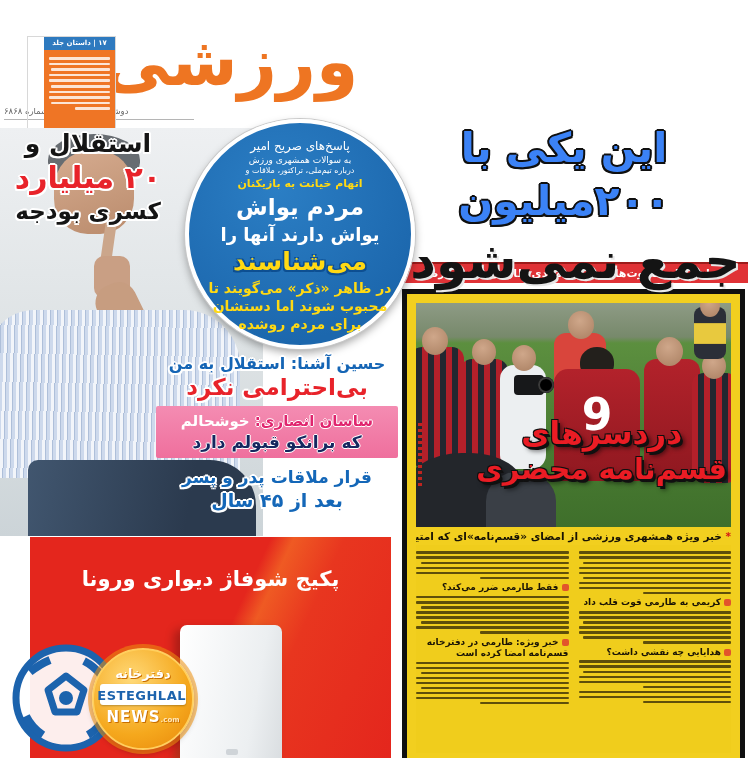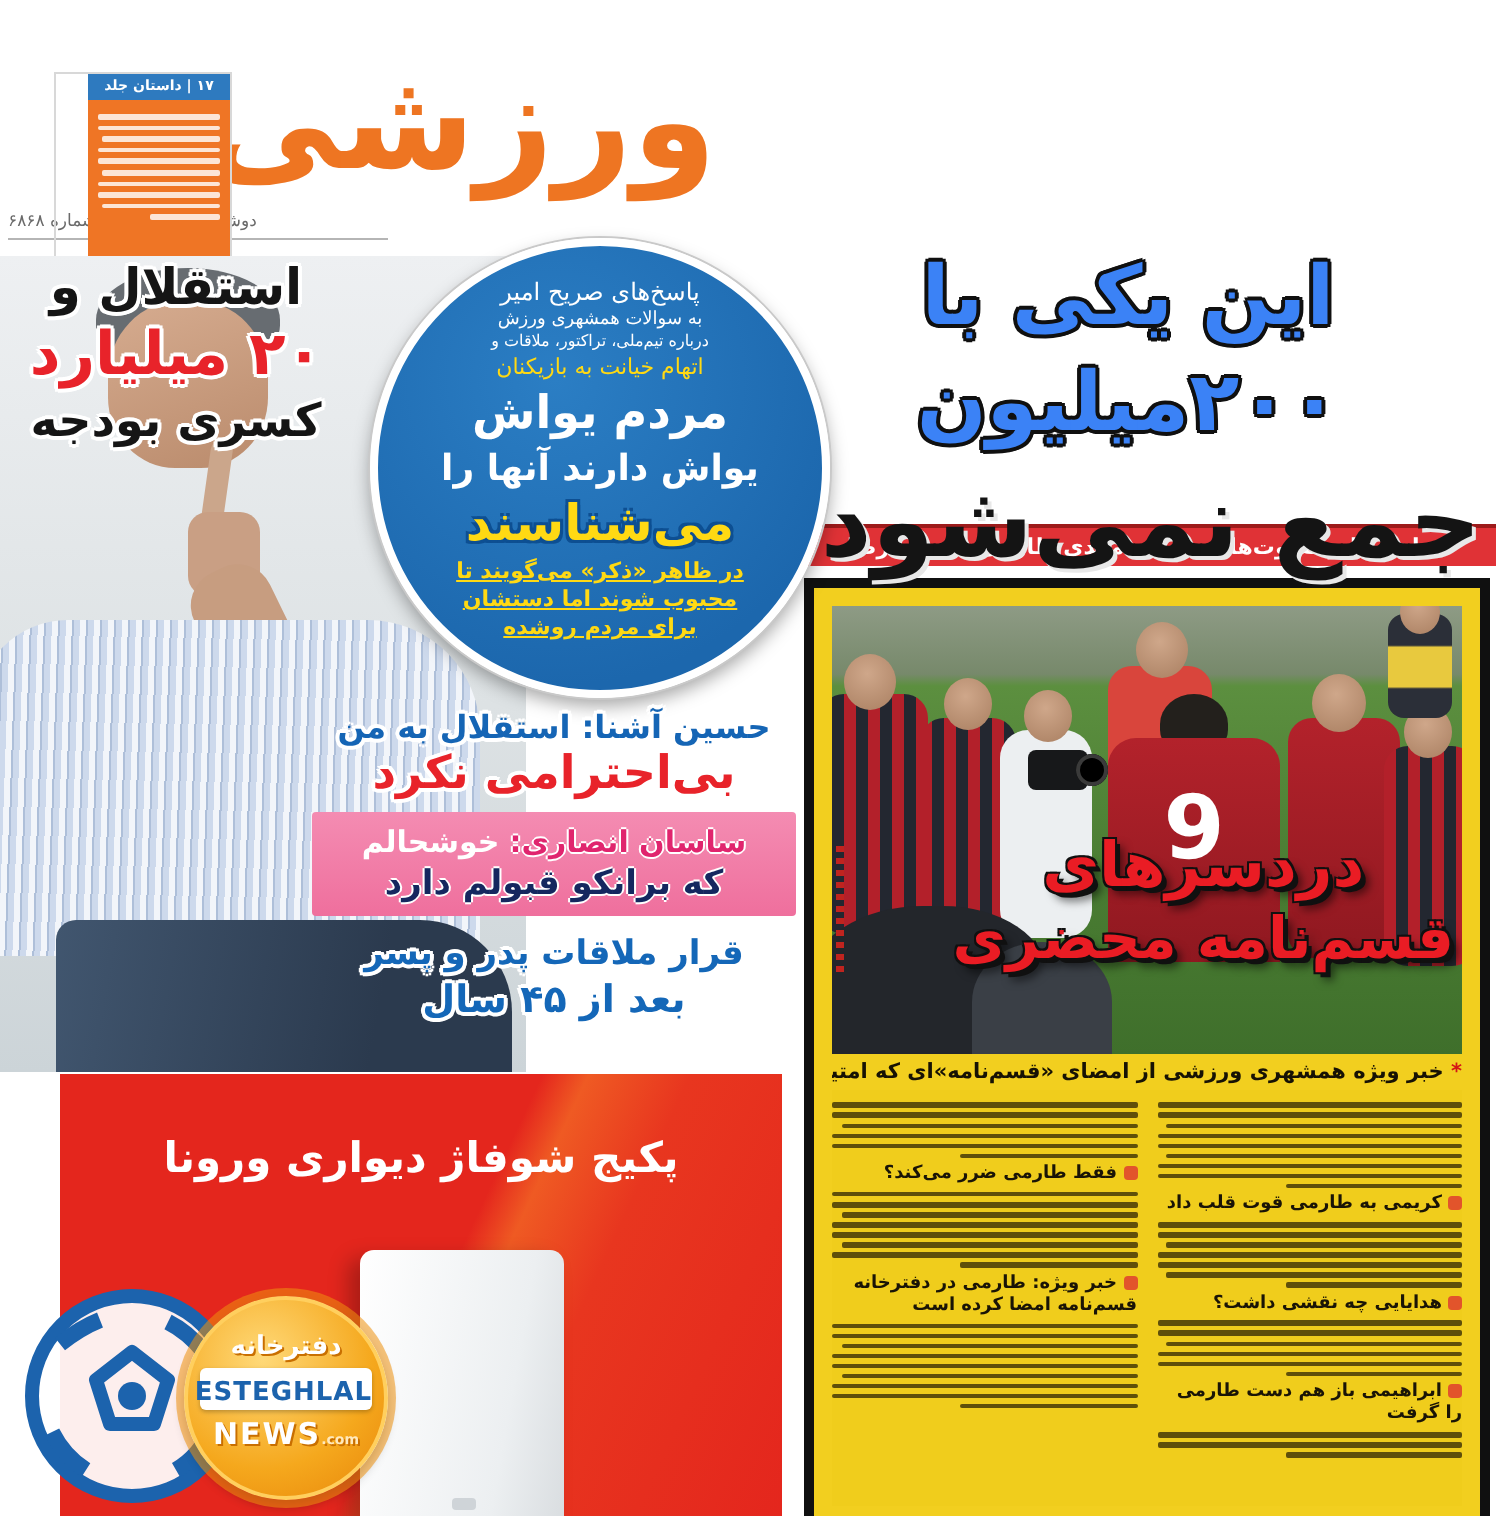--- a/index.html
+++ b/index.html
@@ -37,25 +37,25 @@
   .man-hand{position:absolute;left:94px;top:128px;width:36px;height:42px;background:#c99f84;border-radius:10px;}
   .man-forearm{position:absolute;left:110px;top:152px;width:42px;height:104px;background:#c79d80;border-radius:18px;transform:rotate(-26deg);}
   .man-shirt{position:absolute;left:-12px;top:182px;width:252px;height:168px;background:repeating-linear-gradient(92deg,#cdd9ec 0 3px,#f2f5fa 3px 6px,#aebfd9 6px 7px);border-radius:46px 56px 0 0;}
   .man-jeans{position:absolute;left:28px;top:332px;width:228px;height:80px;background:linear-gradient(100deg,#41566f,#2b3a4e 70%);border-radius:10px 46px 0 0;}
 
   
   .circle{left:185px;top:119px;width:230px;height:230px;border-radius:50%;background:radial-gradient(circle at 40% 30%,#2b7ec4,#1c67ad 75%);border:4px solid #fff;box-shadow:0 0 0 1px #c9c9c9,0 4px 9px rgba(0,0,0,.35);z-index:5;text-align:center;color:#fff;padding-top:16px;box-sizing:border-box;line-height:1.3;}
   .c-k1{font-size:12px;font-weight:normal;}
   .c-k2{font-size:9px;}
   .c-k3{font-size:8px;}
-  .c-k4{font-size:11px;font-weight:normal;color:#ffd913;}
+  .c-k4{font-size:11px;font-weight:bold;color:#ffd913;}
   .c-h1{font-size:23px;font-weight:900;margin-top:2px;}
   .c-h2{font-size:18px;font-weight:900;}
   .c-h3{font-size:25px;font-weight:900;color:#ffd913;text-shadow:1.5px 1.5px 0 #0d4f92,-1.5px -1.5px 0 #0d4f92,1.5px -1.5px 0 #0d4f92,-1.5px 1.5px 0 #0d4f92;}
-  .c-s{font-size:11px;color:#ffd913;font-weight:bold;text-decoration:underline;}
+  .c-s{font-size:14px;color:#ffd913;font-weight:bold;}
 
   
   .mid{left:156px;top:354px;width:242px;text-align:center;z-index:6;}
   .mid-h1a{font-size:16px;font-weight:900;color:#1565b5;}
   .mid-h1b{font-size:23px;font-weight:900;color:#e8232a;margin-top:1px;}
   .pinkbox{margin-top:6px;background:linear-gradient(180deg,#f48cb2,#ef6f9d);padding:5px 4px 6px;border-radius:2px;}
   .pink-name{font-size:15px;font-weight:900;color:#e0256e;text-shadow:1px 0 0 #fff,-1px 0 0 #fff,0 1px 0 #fff,0 -1px 0 #fff;}
   .pink-rest{font-size:15px;font-weight:900;color:#fff;}
   .pink-l2{font-size:17px;font-weight:900;color:#15275f;margin-top:2px;}
   .mid-h3a{font-size:17px;font-weight:900;color:#1467b8;margin-top:9px;}
@@ -244,21 +244,20 @@
           </div>
         <div class="subhead"><span class="bullet"></span><span>هدایایی چه نقشی داشت؟</span></div>
         <div class="flines">
             <div class="fl"></div>
             <div class="fl"></div>
             <div class="fl" style="width: 97%;"></div>
             <div class="fl"></div>
             <div class="fl"></div>
             <div class="fl" style="width: 58%;"></div>
           </div>
-        <div class="subhead"><span class="bullet"></span><span>ابراهیمی باز هم دست طارمی را گرفت</span></div>
         <div class="flines">
             <div class="fl"></div>
             <div class="fl"></div>
             <div class="fl" style="width: 58%;"></div>
           </div>
       </div>
       <div class="col">
         <div class="flines">
             <div class="fl"></div>
             <div class="fl"></div>

